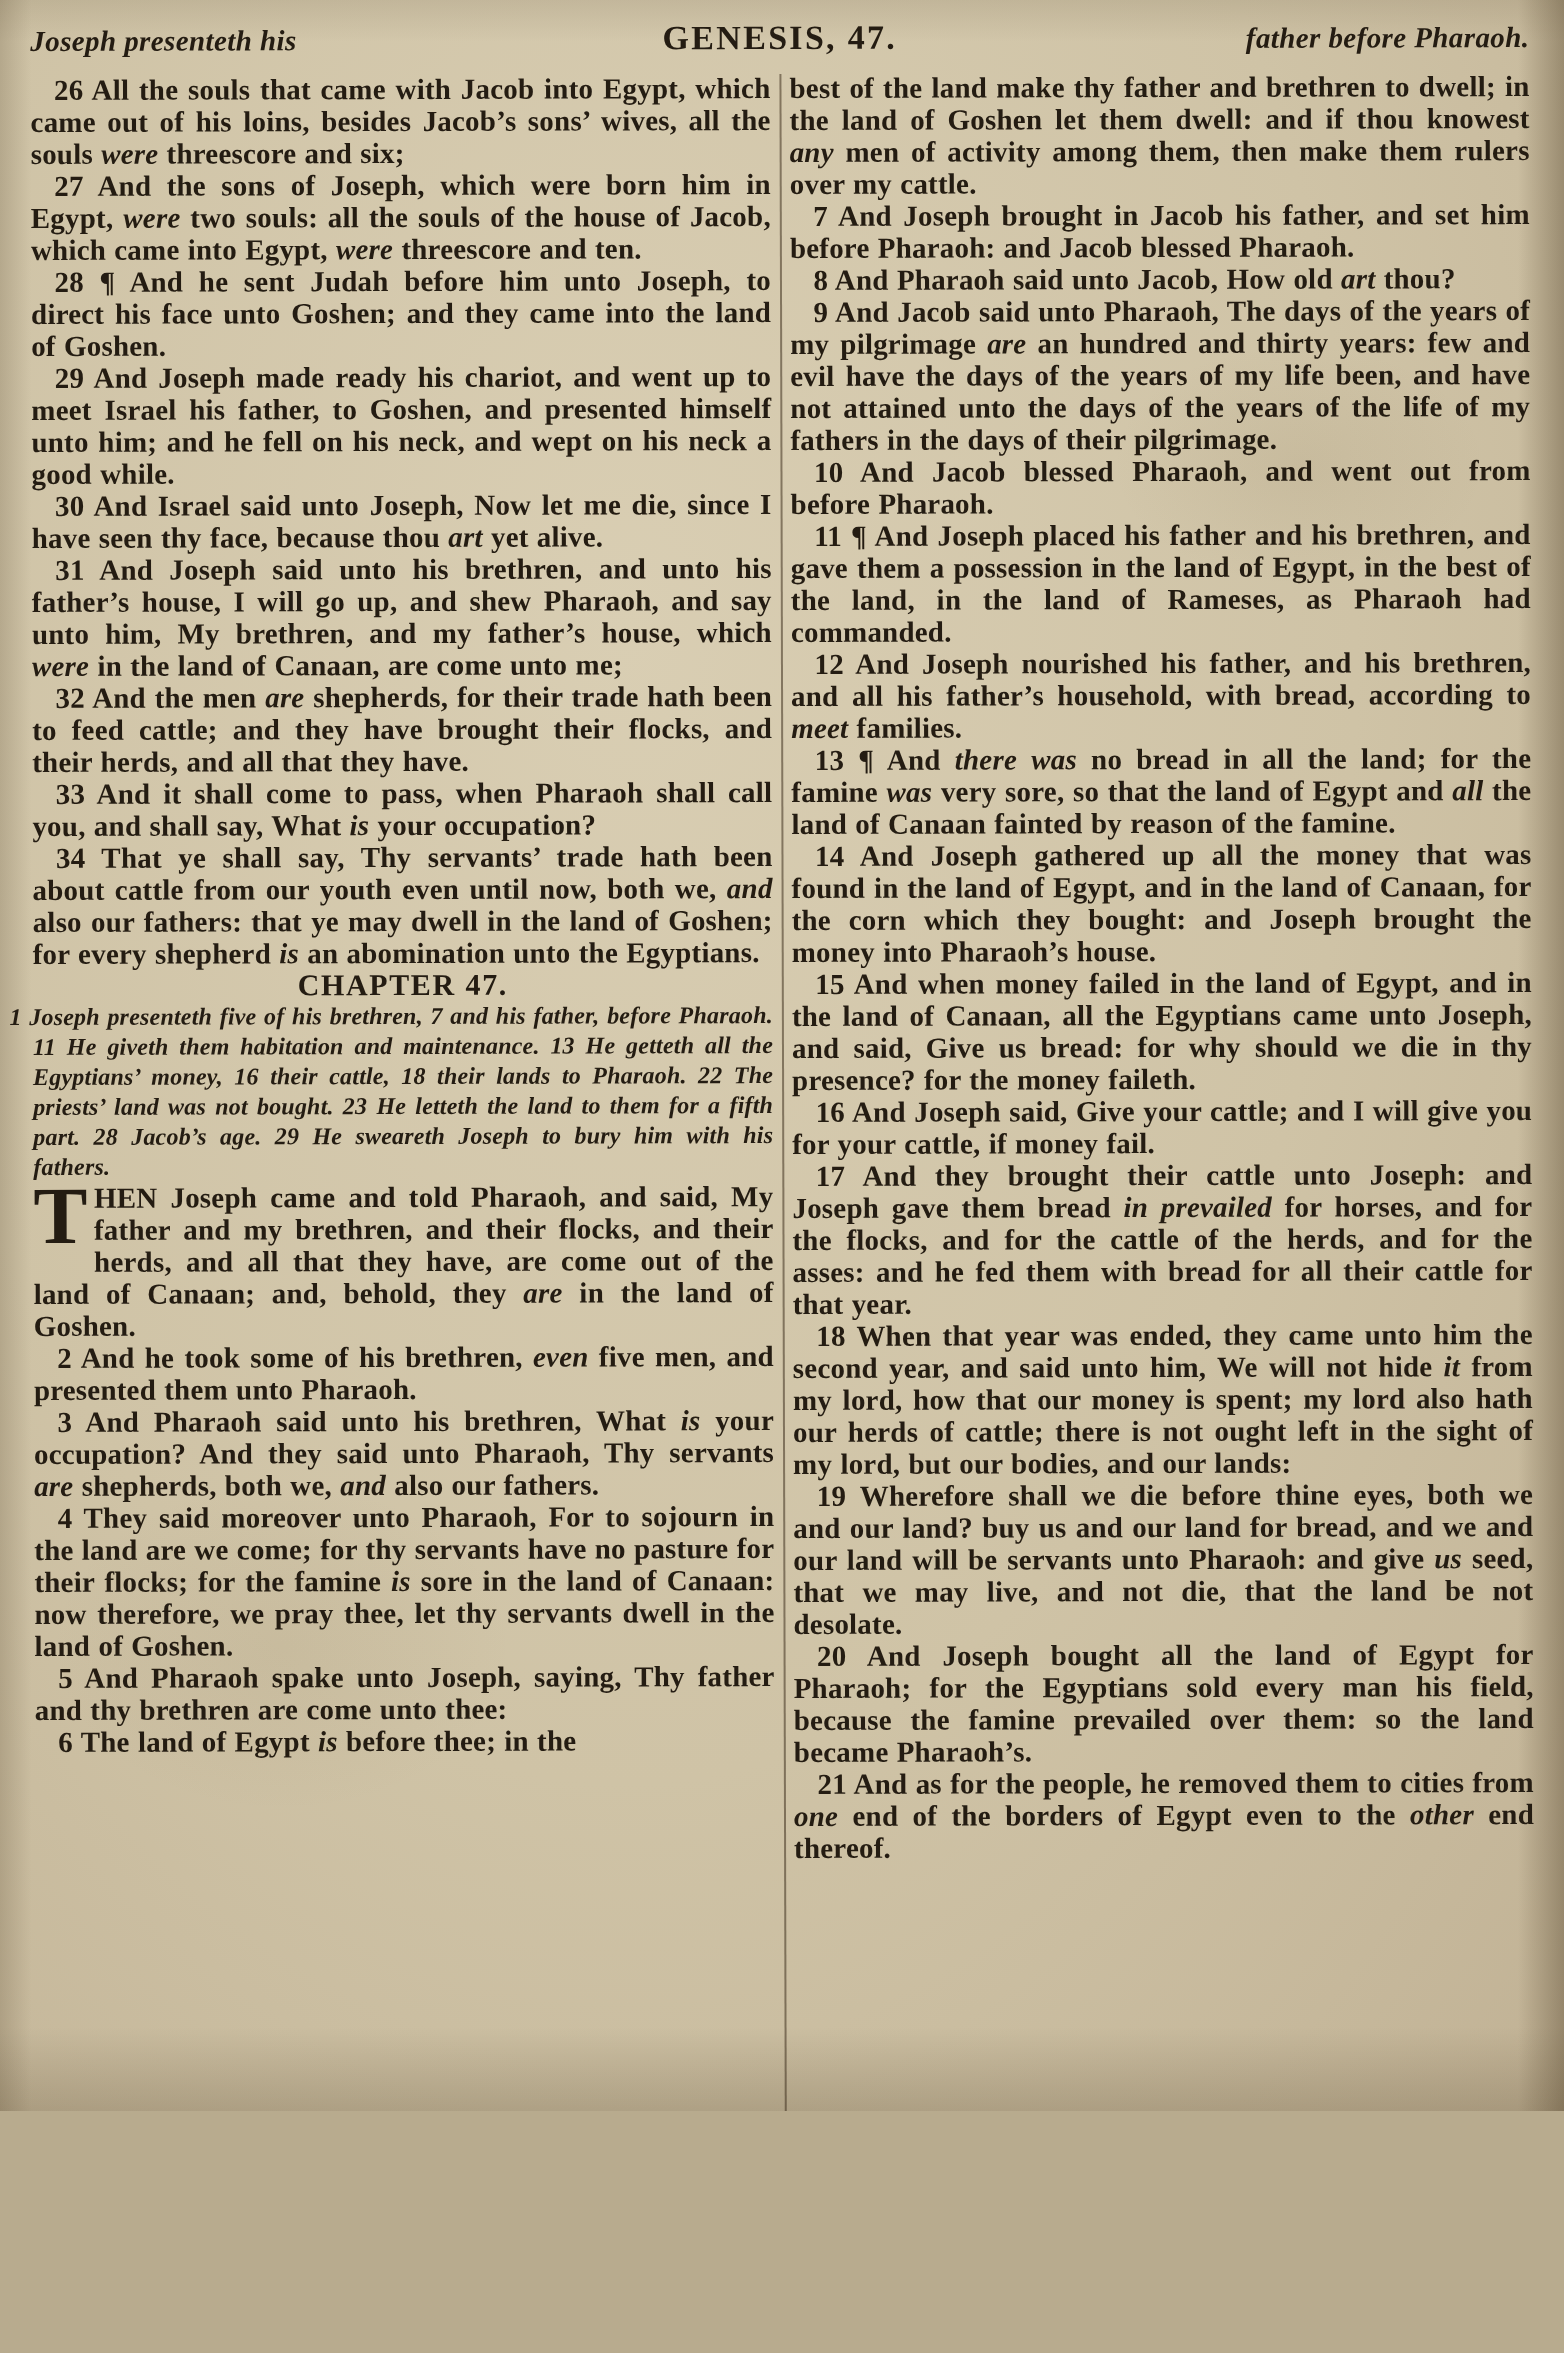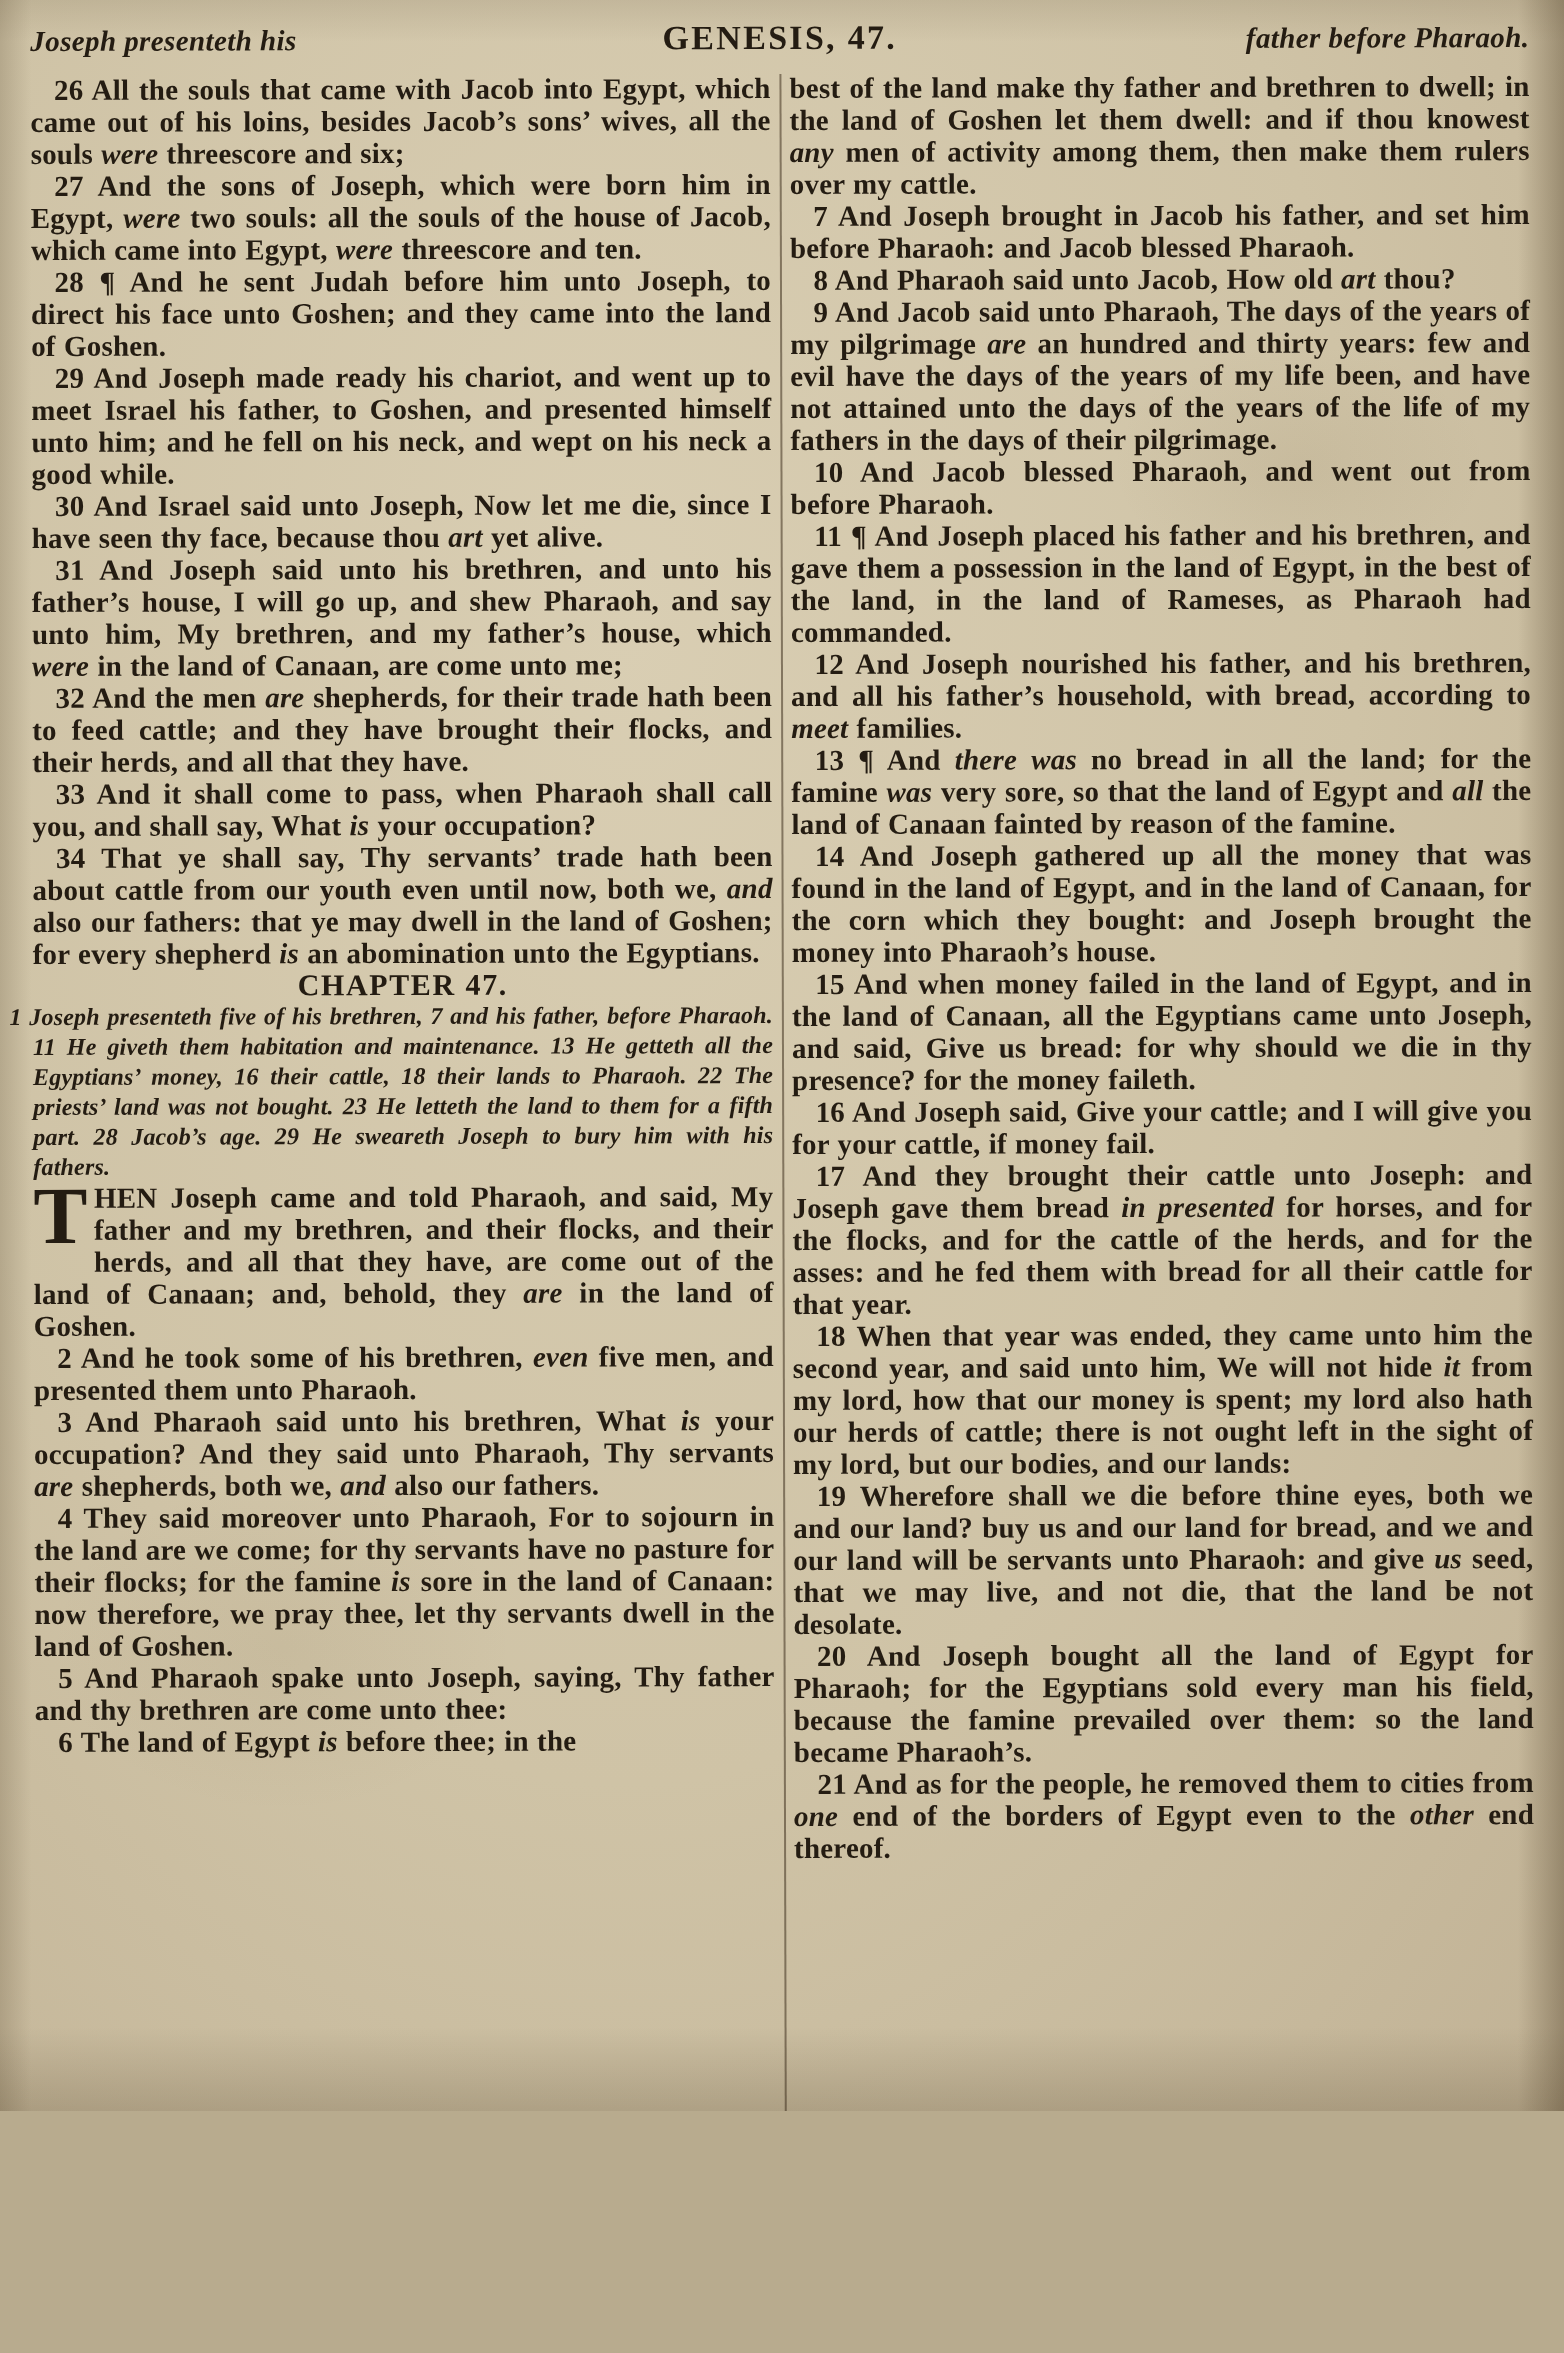--- a/index.html
+++ b/index.html
@@ -142,21 +142,21 @@
         <p class="para verse">7 And Joseph brought in Jacob his father, and set him before Pharaoh: and Jacob blessed Pharaoh.</p>
         <p class="para verse">8 And Pharaoh said unto Jacob, How old <i>art</i> thou?</p>
         <p class="para verse">9 And Jacob said unto Pharaoh, The days of the years of my pilgrimage <i>are</i> an hundred and thirty years: few and evil have the days of the years of my life been, and have not attained unto the days of the years of the life of my fathers in the days of their pilgrimage.</p>
         <p class="para verse">10 And Jacob blessed Pharaoh, and went out from before Pharaoh.</p>
         <p class="para verse">11 ¶ And Joseph placed his father and his brethren, and gave them a possession in the land of Egypt, in the best of the land, in the land of Rameses, as Pharaoh had commanded.</p>
         <p class="para verse">12 And Joseph nourished his father, and his brethren, and all his father’s household, with bread, according to <i>meet</i> families.</p>
         <p class="para verse">13 ¶ And <i>there was</i> no bread in all the land; for the famine <i>was</i> very sore, so that the land of Egypt and <i>all</i> the land of Canaan fainted by reason of the famine.</p>
         <p class="para verse">14 And Joseph gathered up all the money that was found in the land of Egypt, and in the land of Canaan, for the corn which they bought: and Joseph brought the money into Pharaoh’s house.</p>
         <p class="para verse">15 And when money failed in the land of Egypt, and in the land of Canaan, all the Egyptians came unto Joseph, and said, Give us bread: for why should we die in thy presence? for the money faileth.</p>
         <p class="para verse">16 And Joseph said, Give your cattle; and I will give you for your cattle, if money fail.</p>
-        <p class="para verse">17 And they brought their cattle unto Joseph: and Joseph gave them bread <i>in presented</i> for horses, and for the flocks, and for the cattle of the herds, and for the asses: and he fed them with bread for all their cattle for that year.</p>
+        <p class="para verse">17 And they brought their cattle unto Joseph: and Joseph gave them bread <i>in prevailed</i> for horses, and for the flocks, and for the cattle of the herds, and for the asses: and he fed them with bread for all their cattle for that year.</p>
         <p class="para verse">18 When that year was ended, they came unto him the second year, and said unto him, We will not hide <i>it</i> from my lord, how that our money is spent; my lord also hath our herds of cattle; there is not ought left in the sight of my lord, but our bodies, and our lands:</p>
         <p class="para verse">19 Wherefore shall we die before thine eyes, both we and our land? buy us and our land for bread, and we and our land will be servants unto Pharaoh: and give <i>us</i> seed, that we may live, and not die, that the land be not desolate.</p>
         <p class="para verse">20 And Joseph bought all the land of Egypt for Pharaoh; for the Egyptians sold every man his field, because the famine prevailed over them: so the land became Pharaoh’s.</p>
         <p class="para verse">21 And as for the people, he removed them to cities from <i>one</i> end of the borders of Egypt even to the <i>other</i> end thereof.</p>
       </div>
 
     <div class="page-number">39</div>
   </div>
 </div>
 

